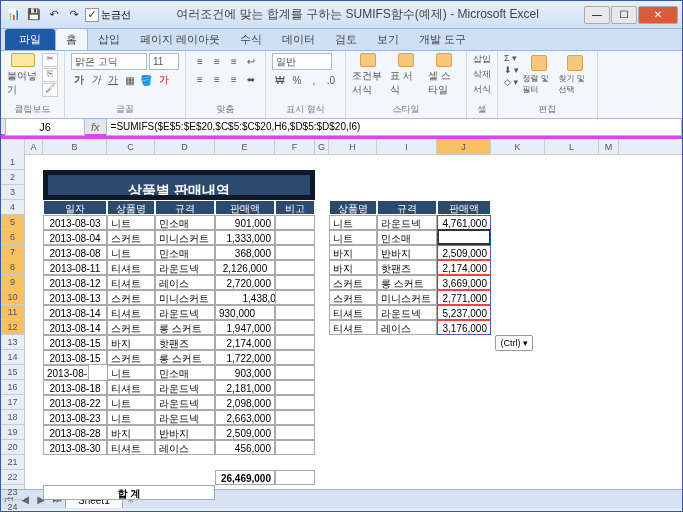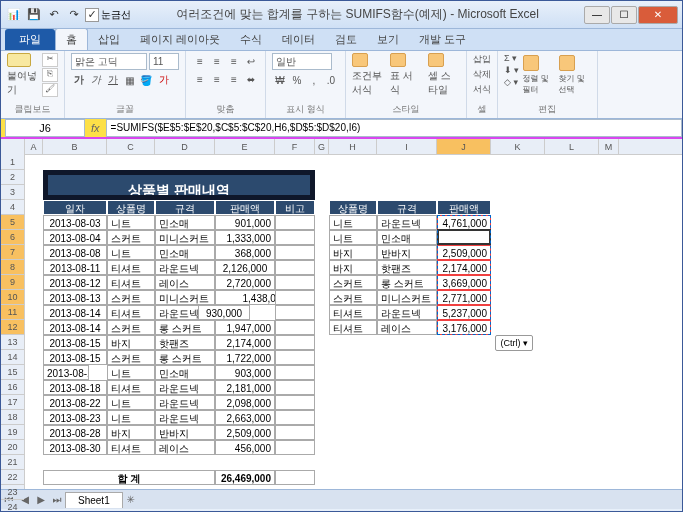--- a/index.html
+++ b/index.html
@@ -12,30 +12,30 @@
 .winbtn{width:26px;height:18px;background:#e8e8e8;border:1px solid #aaa;display:flex;align-items:center;justify-content:center;font-size:10px;border-radius:2px}
 .winbtn.close{background:#d95c3a;color:#fff;width:40px}
 .tabs{height:22px;background:#cfe0f5;display:flex;align-items:flex-end;padding-left:4px;font-size:11px;border-bottom:1px solid #9db7d9}
 .file-tab{background:#1e5aa8;color:#fff;padding:3px 14px;border-radius:3px 3px 0 0}
 .tab{padding:3px 10px;color:#444}
 .tab.active{background:#f3f6fb;border:1px solid #9db7d9;border-bottom:none;border-radius:3px 3px 0 0}
 .ribbon{height:68px;background:#f3f6fb;border-bottom:1px solid #9db7d9;display:flex;font-size:10px;color:#555}
 .rgroup{border-right:1px solid #d0dae8;padding:2px 6px;display:flex;flex-direction:column;justify-content:space-between}
 .rlabel{text-align:center;font-size:9px;color:#777;margin-top:2px}
 .rcontent{display:flex;gap:3px;align-items:flex-start;flex:1}
-.bigbtn{width:32px;height:44px;display:flex;flex-direction:column;justify-content:center;gap:2px}
+.bigbtn{width:32px;height:44px;display:flex;flex-direction:column;align-items:center;justify-content:center;gap:2px}
 .icon{width:16px;height:16px;background:#f8c77a;border:1px solid #d8a050;border-radius:2px}
 .icon.paste{width:24px;height:26px;background:#f8e8a0;border:1px solid #c8a840}
 .smallbtns{display:flex;flex-direction:column;gap:1px}
 .sbtn{width:16px;height:14px;background:#fff;border:1px solid #ccc;font-size:8px;text-align:center}
 .fontbox{display:flex;flex-direction:column;gap:2px}
 .combo{height:17px;border:1px solid #abc;background:#fff;font-size:10px;padding:0 3px;display:flex;align-items:center}
 .btnrow{display:flex;gap:1px}
 .tbtn{width:16px;height:16px;border:1px solid transparent;display:flex;align-items:center;justify-content:center;font-size:10px}
-.namebox-row{height:20px;background:#fde047;display:flex;align-items:center;border-bottom:2px solid #d946ef;font-size:11px}
+.namebox-row{height:20px;background:#e5e5e5;display:flex;align-items:center;border-bottom:5px solid #d946ef;font-size:11px}
 .namebox{width:80px;height:18px;background:#fff;border:1px solid #abc;margin-left:4px;text-align:center;line-height:16px}
 .fx{margin:0 6px;font-style:italic;color:#666}
 .formula{flex:1;height:18px;background:#fff;border:1px solid #abc;padding:0 4px;line-height:16px;font-size:10px}
 .grid-area{height:350px;display:flex;background:#fff;position:relative}
 .rowhdrs{width:24px;background:#e8eef7;border-right:1px solid #ccc}
 .rh{height:15px;border-bottom:1px solid #ccc;font-size:9px;text-align:center;line-height:15px;color:#555}
 .rh.sel{background:#f8c060}
 .colhdrs{position:absolute;top:0;left:24px;right:0;height:16px;background:#e8eef7;display:flex;border-bottom:1px solid #ccc}
 .ch{border-right:1px solid #ccc;font-size:9px;text-align:center;line-height:16px;color:#555}
 .ch.sel{background:#f8c060}
@@ -290,21 +290,21 @@
       <div class="cell dcell" style="left: 190px; top: 120px; width: 60px; text-align: right;">2,720,000</div>
       <div class="cell dcell" style="left: 250px; top: 120px; width: 40px; text-align: left;"></div>
       <div class="cell dcell" style="left: 18px; top: 135px; width: 64px; text-align: center;">2013-08-13</div>
       <div class="cell dcell" style="left: 82px; top: 135px; width: 48px; text-align: left;">스커트</div>
       <div class="cell dcell" style="left: 130px; top: 135px; width: 60px; text-align: left;">미니스커트</div>
       <div class="cell dcell" style="left: 190px; top: 135px; width: 76px; text-align: right;">1,438,000</div>
       <div class="cell dcell" style="left: 250px; top: 135px; width: 40px; text-align: left;"></div>
       <div class="cell dcell" style="left: 18px; top: 150px; width: 64px; text-align: center;">2013-08-14</div>
       <div class="cell dcell" style="left: 82px; top: 150px; width: 48px; text-align: left;">티셔트</div>
       <div class="cell dcell" style="left: 130px; top: 150px; width: 60px; text-align: left;">라운드넥</div>
-      <div class="cell dcell" style="left: 173px; top: 150px; width: 52px; text-align: center;">930,000</div>
+      <div class="cell dcell" style="left: 190px; top: 150px; width: 60px; text-align: left;">930,000</div>
       <div class="cell dcell" style="left: 250px; top: 150px; width: 40px; text-align: left;"></div>
       <div class="cell dcell" style="left: 18px; top: 165px; width: 64px; text-align: center;">2013-08-14</div>
       <div class="cell dcell" style="left: 82px; top: 165px; width: 48px; text-align: left;">스커트</div>
       <div class="cell dcell" style="left: 130px; top: 165px; width: 60px; text-align: left;">롱 스커트</div>
       <div class="cell dcell" style="left: 190px; top: 165px; width: 60px; text-align: right;">1,947,000</div>
       <div class="cell dcell" style="left: 250px; top: 165px; width: 40px; text-align: left;"></div>
       <div class="cell dcell" style="left: 18px; top: 180px; width: 64px; text-align: center;">2013-08-15</div>
       <div class="cell dcell" style="left: 82px; top: 180px; width: 48px; text-align: left;">바지</div>
       <div class="cell dcell" style="left: 130px; top: 180px; width: 60px; text-align: left;">핫팬즈</div>
       <div class="cell dcell" style="left: 190px; top: 180px; width: 60px; text-align: right;">2,174,000</div>
@@ -361,21 +361,21 @@
       <div class="cell dcell hilite num" style="left: 412px; top: 120px; width: 54px; text-align: right;">3,669,000</div>
       <div class="cell dcell" style="left: 304px; top: 135px; width: 48px; text-align: left;">스커트</div>
       <div class="cell dcell" style="left: 352px; top: 135px; width: 60px; text-align: left;">미니스커트</div>
       <div class="cell dcell hilite num" style="left: 412px; top: 135px; width: 54px; text-align: right;">2,771,000</div>
       <div class="cell dcell" style="left: 304px; top: 150px; width: 48px; text-align: left;">티셔트</div>
       <div class="cell dcell" style="left: 352px; top: 150px; width: 60px; text-align: left;">라운드넥</div>
       <div class="cell dcell hilite num" style="left: 412px; top: 150px; width: 54px; text-align: right;">5,237,000</div>
       <div class="cell dcell" style="left: 304px; top: 165px; width: 48px; text-align: left;">티셔트</div>
       <div class="cell dcell" style="left: 352px; top: 165px; width: 60px; text-align: left;">레이스</div>
       <div class="cell dcell hilite num" style="left: 412px; top: 165px; width: 54px; text-align: right;">3,176,000</div>
-      <div class="cell dcell" style="left: 18px; top: 315px; width: 172px; text-align: center; font-weight: bold;">합 계</div>
+      <div class="cell dcell" style="left: 18px; top: 330px; width: 172px; text-align: center; font-weight: bold;">합 계</div>
       <div class="cell dcell num" style="left: 190px; top: 315px; width: 60px; text-align: right; font-weight: bold;">26,469,000</div>
       <div class="cell dcell" style="left: 250px; top: 315px; width: 40px;"></div>
       <div class="cell selcell" style="left: 412px; top: 74px; width: 54px; height: 16px;"></div>
       <div class="marq" style="left: 412px; top: 60px; width: 54px; height: 120px;"></div>
       <div class="ctrlbtn" style="left: 470px; top: 180px;">(Ctrl) ▾</div>
     </div>
 </div>
 
 <div class="sheettabs">
   <div class="navbtn">⏮</div>

